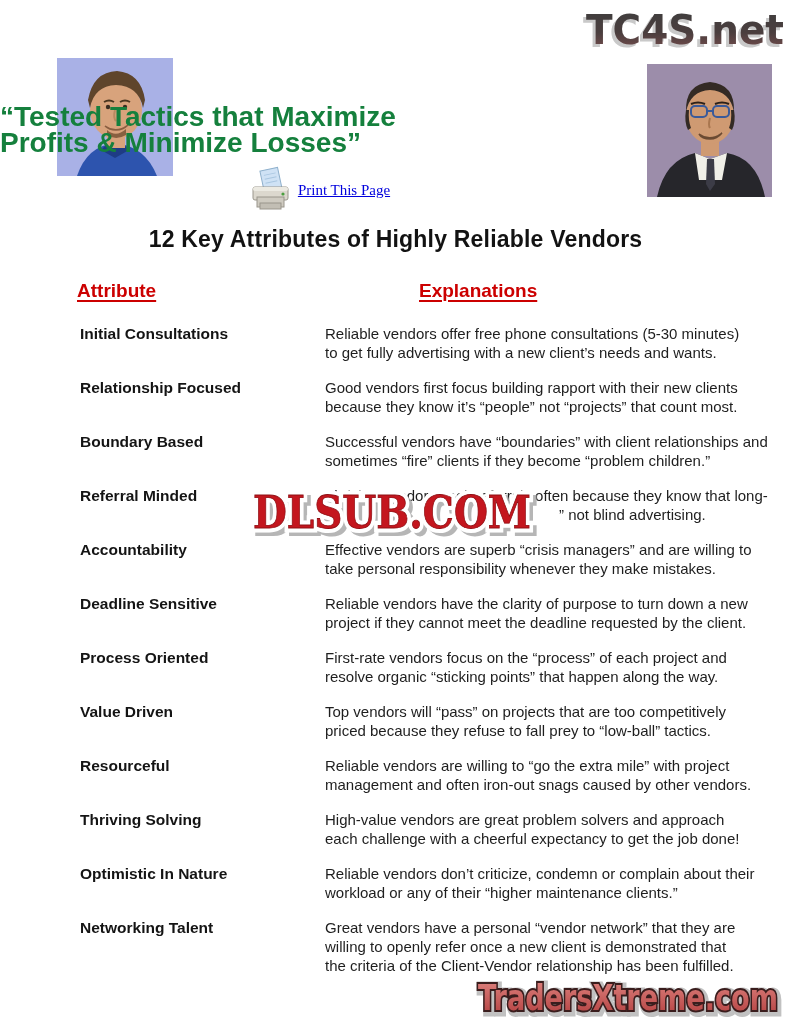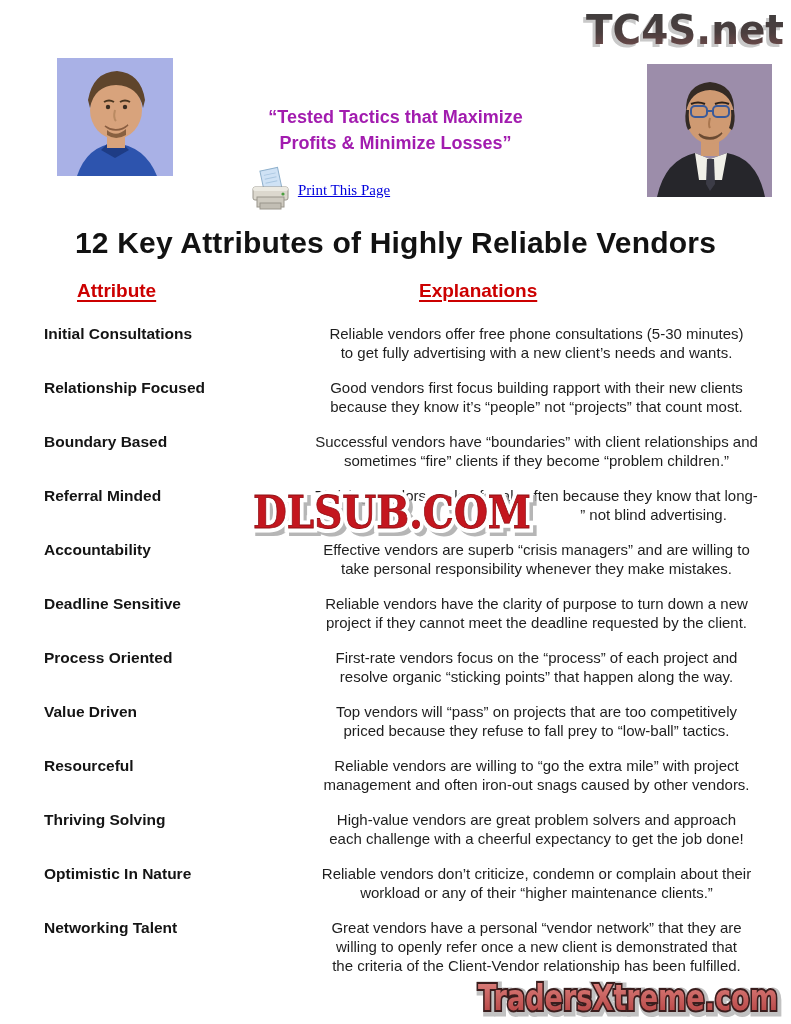--- a/index.html
+++ b/index.html
@@ -16,56 +16,56 @@
   .photo { position: absolute; display: block; }
   .photo-left  { left: 57px;  top: 58px; width: 116px; height: 118px; }
   .photo-right { left: 647px; top: 64px; width: 125px; height: 133px; }
   .page-title {
     position: absolute; left: 0; top: 50px; width: 791px;
     text-align: center; font-size: 34px; font-weight: bold;
     color: #8a8a8a; letter-spacing: 0.5px;
   }
   .page-subtitle {
     position: absolute; left: 0; top: 104px; width: 791px;
-    text-align: center; font-size: 18px; font-weight: bold;
-    color: #a21caf; line-height: 26px;
+    font-size: 28px; font-weight: bold;
+    color: #15803d; line-height: 26px;
   }
   .print-row {
     position: absolute; left: 0; top: 166px; width: 637px;
     display: flex; justify-content: center; align-items: center; gap: 3px;
     cursor: pointer;
   }
   .print-row svg { width: 48px; height: 48px; }
   .print-link-text {
     font-family: "Liberation Serif", serif;
     font-size: 15px; color: #0000dd; text-decoration: underline;
   }
   
   .main-heading {
     position: absolute; left: 0; top: 226px; width: 791px;
-    text-align: center; font-size: 30px; font-weight: bold; color: #121212;
+    text-align: center; font-size: 23px; font-weight: bold; color: #121212;
     letter-spacing: 0.2px;
   }
   
   .col-header {
     position: absolute; top: 280px;
     font-size: 19px; font-weight: bold; color: #cc0000;
     text-decoration: underline; text-decoration-thickness: 2px; text-underline-offset: 3px;
   }
   .col-header-attribute { left: 77px; }
   .col-header-explanations { left: 419px; }
   
   .attr-table { position: absolute; left: 44px; top: 324px; width: 740px; }
   .row { display: flex; margin-bottom: 16px; }
   .row .label {
     flex: none; width: 245px;
-    font-size: 15.5px; font-weight: bold; color: #141414; line-height: 19px;
+    font-size: 15.5px; font-weight: bold; color: #141414; line-height: 19px; margin-left: 36px;
   }
   .row .expl { flex: 1; font-size: 15px; color: #1e1e1e; line-height: 19px; }
-  .row .expl div { white-space: nowrap; text-align: center; }
+  .row .expl div { white-space: nowrap; }
   .tail-indent { padding-left: 234px; }
   
   .watermark-center { position: absolute; left: 244px; top: 483px; width: 296px; height: 62px; z-index: 5; }
   .footer-logo { position: absolute; left: 470px; top: 972px; width: 316px; height: 50px; z-index: 5; }
 </style>
 </head>
 <body>
 
 <div class="page">
 

